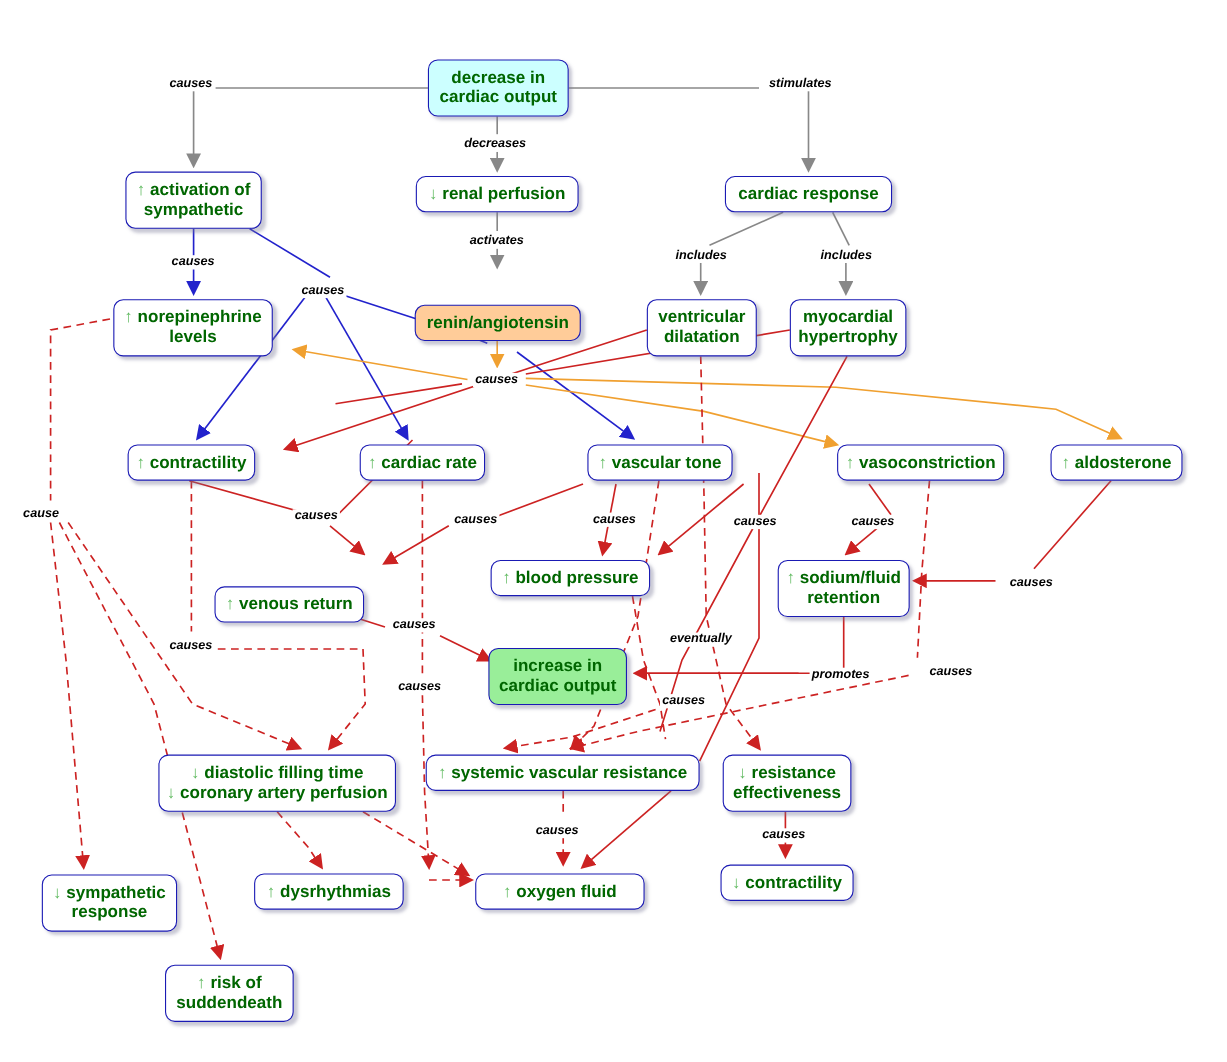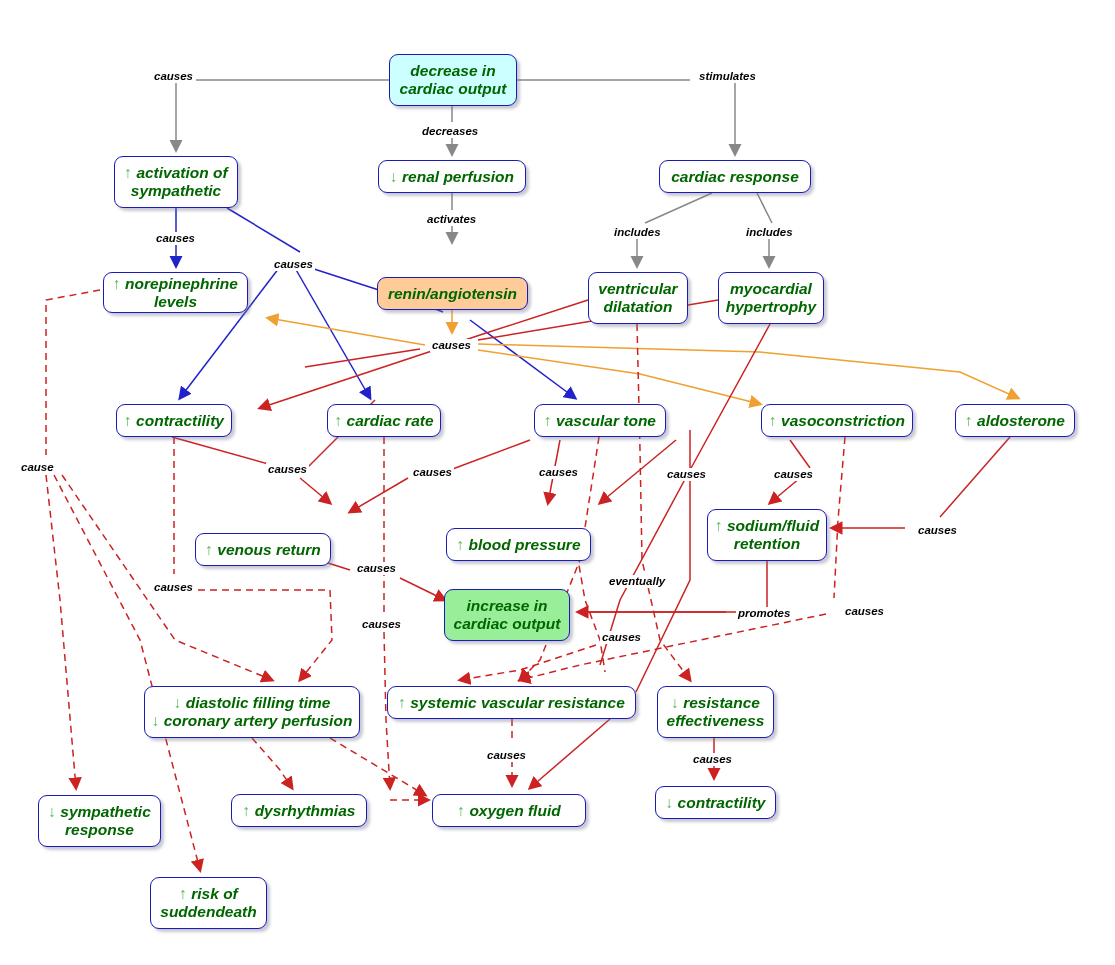--- a/index.html
+++ b/index.html
@@ -23,21 +23,21 @@
     align-items:center;
     justify-content:center;
     padding:3px 9px;
     box-shadow:3px 3px 3px rgba(120,120,150,0.40);
     white-space:nowrap;
   }
   .node .arw{color:#5cb85c;font-weight:bold;display:inline-block;}
   .node.fill-cyan{background:#ccffff;}
   .node.fill-orange{background:#ffcc99;}
   .node.fill-green{background:#99ee99;}
-  .node .txt{display:block;font-style:italic;}
+  .node .txt{display:block;}
 
   .elabel{
     position:absolute;
     font-size:11.5px;
     font-weight:bold;
     color:#000000;
     background:#ffffff;
     padding:0 2px;
     white-space:nowrap;
     line-height:13px;
@@ -156,21 +156,21 @@
       <div class="node" style="left: 378px; top: 160px; width: 148px; height: 33px;">
         <div>
           <span class="txt"><span class="arw">↓</span> <span>renal perfusion</span></span>
         </div>
       </div>
       <div class="node" style="left: 659px; top: 160px; width: 152px; height: 33px;">
         <div>
           <span class="txt"><span>cardiac response</span></span>
         </div>
       </div>
-      <div class="node" style="left: 103px; top: 272px; width: 145px; height: 41px;">
+      <div class="node" style="left: 103px; top: 272px; width: 145px; height: 52px;">
         <div>
           <span class="txt"><span class="arw">↑</span> <span>norepinephrine</span></span>
           <span class="txt"><span>levels</span></span>
         </div>
       </div>
       <div class="node fill-orange" style="left: 377px; top: 248px; width: 151px; height: 33px; margin-top: 29px;">
         <div>
           <span class="txt"><span>renin/angiotensin</span></span>
         </div>
       </div>
@@ -209,21 +209,21 @@
       <div class="node" style="left: 955px; top: 404px; width: 120px; height: 33px;">
         <div>
           <span class="txt"><span class="arw">↑</span> <span>aldosterone</span></span>
         </div>
       </div>
       <div class="node" style="left: 195px; top: 533px; width: 136px; height: 33px;">
         <div>
           <span class="txt"><span class="arw">↑</span> <span>venous return</span></span>
         </div>
       </div>
-      <div class="node" style="left: 446px; top: 509px; width: 145px; height: 33px; margin-top: 19px;">
+      <div class="node" style="left: 446px; top: 509px; width: 145px; height: 33px;">
         <div>
           <span class="txt"><span class="arw">↑</span> <span>blood pressure</span></span>
         </div>
       </div>
       <div class="node" style="left: 707px; top: 509px; width: 120px; height: 52px;">
         <div>
           <span class="txt"><span class="arw">↑</span> <span>sodium/fluid</span></span>
           <span class="txt"><span>retention</span></span>
         </div>
       </div>

